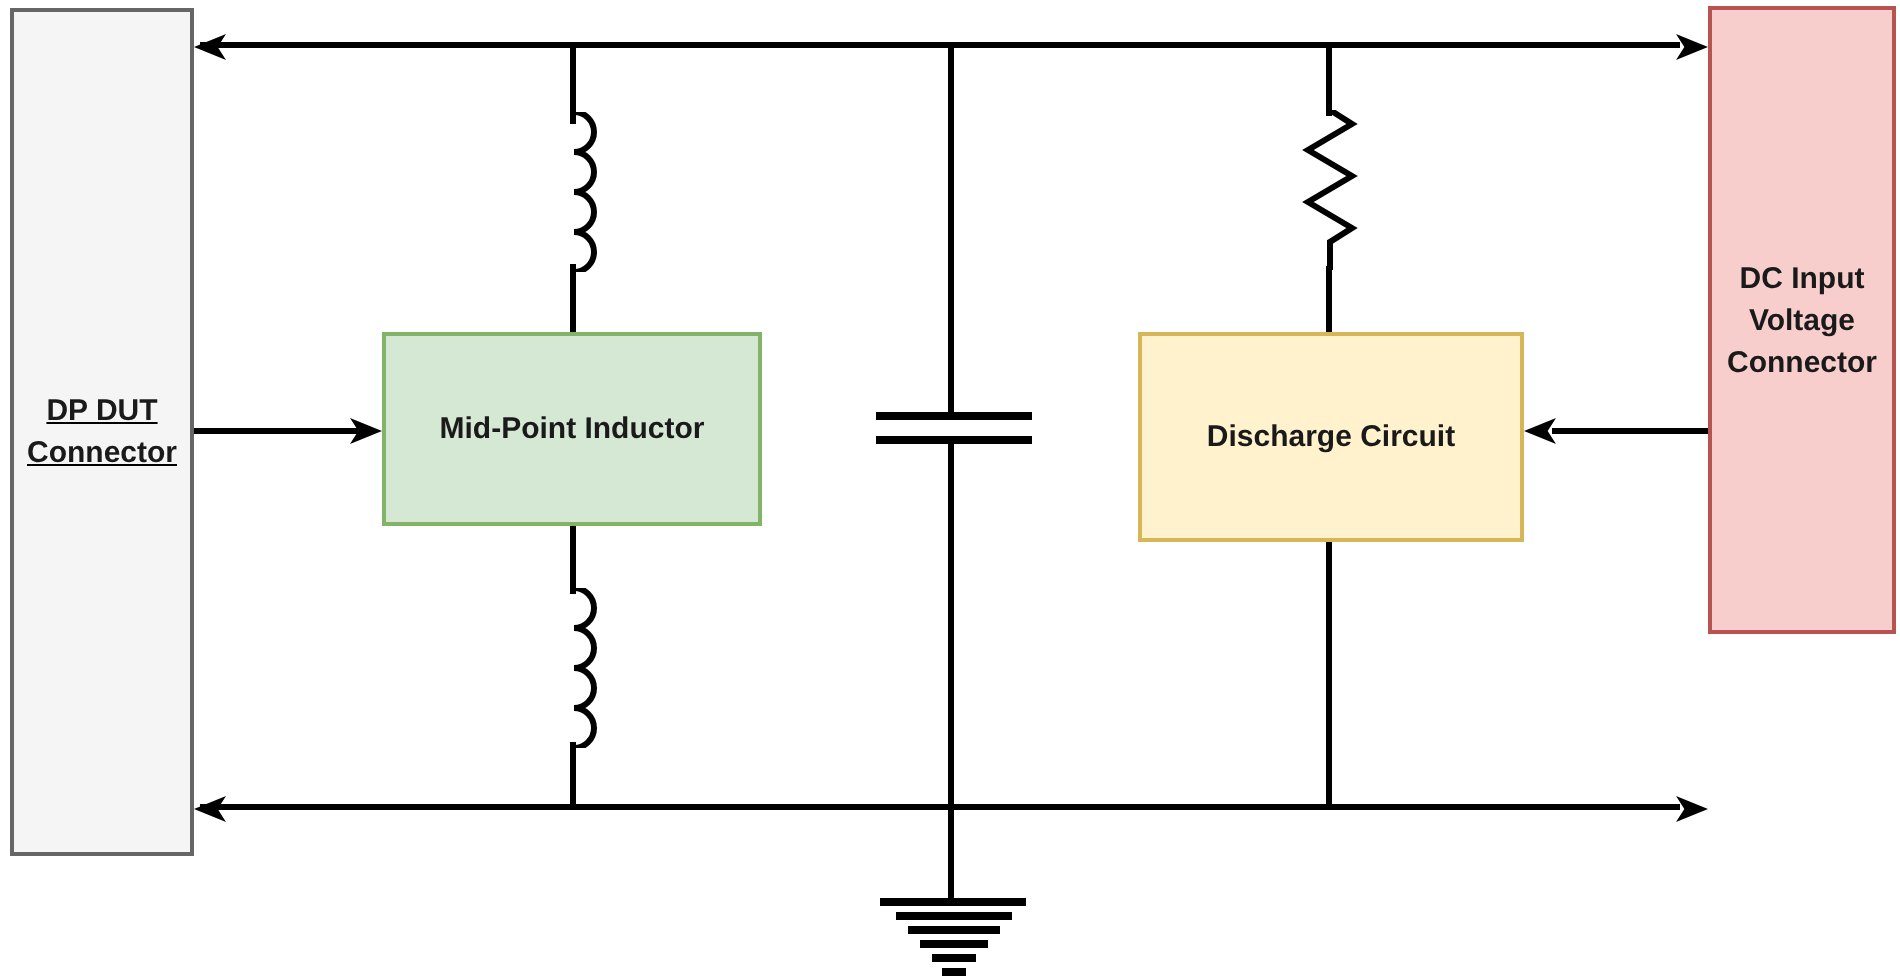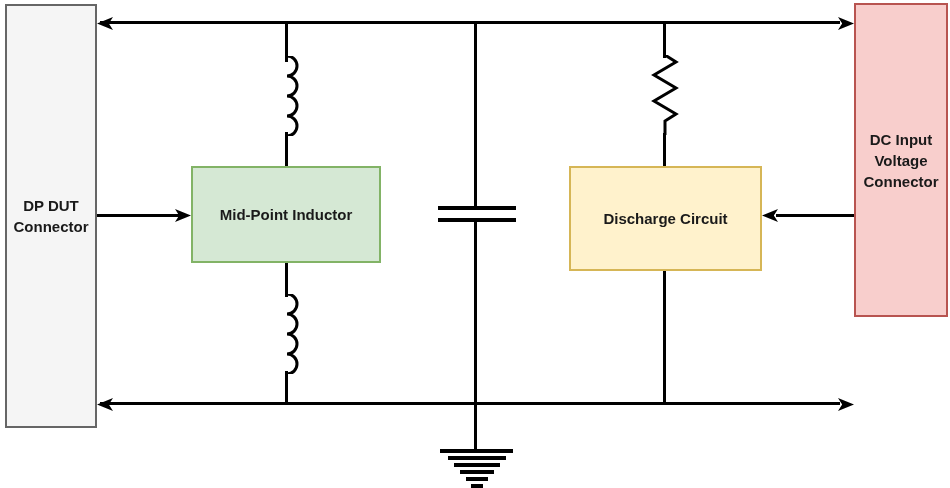--- a/index.html
+++ b/index.html
@@ -23,21 +23,21 @@
     justify-content: center;
     text-align: center;
   }
   .node .label {
     font-weight: bold;
     font-size: 15px;
     line-height: 1.4;
     color: #1a1a1a;
     padding: 0 6px;
   }
-  .connector-left  { left: 5px;   top: 4px;   width: 92px;  height: 424px; }
+  .connector-left  { left: 5px;   top: 4px;   width: 92px;  height: 424px; text-decoration: underline; }
   .connector-right { left: 854px; top: 3px;   width: 94px;  height: 314px; }
   .component-green { left: 191px; top: 166px; width: 190px; height: 97px; }
   .component-yellow{ left: 569px; top: 166px; width: 193px; height: 105px; }
 
   
   .wire { position: absolute; background: #000; }
   .h-wire { height: 3px; }
   .v-wire { width: 3px; }
 
   

